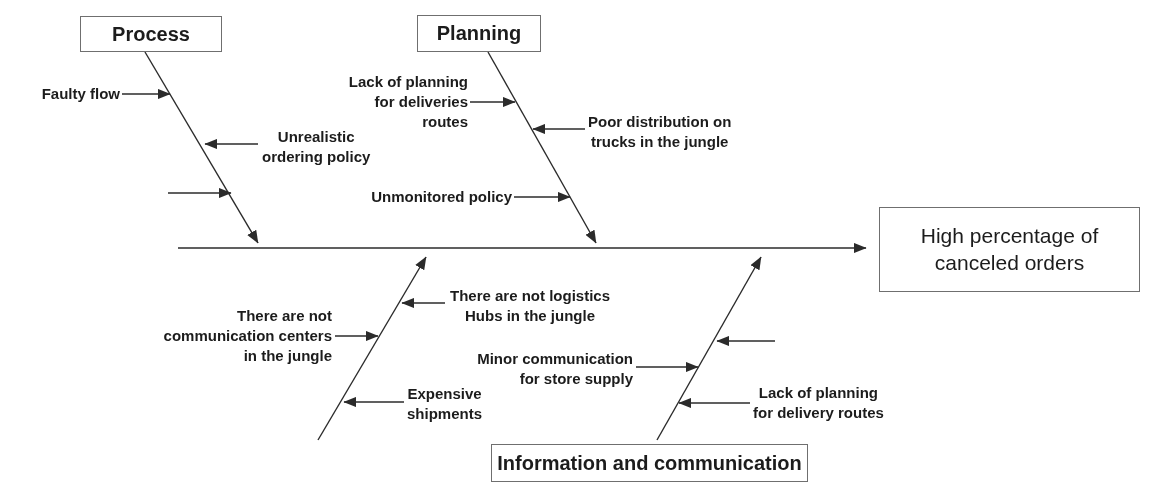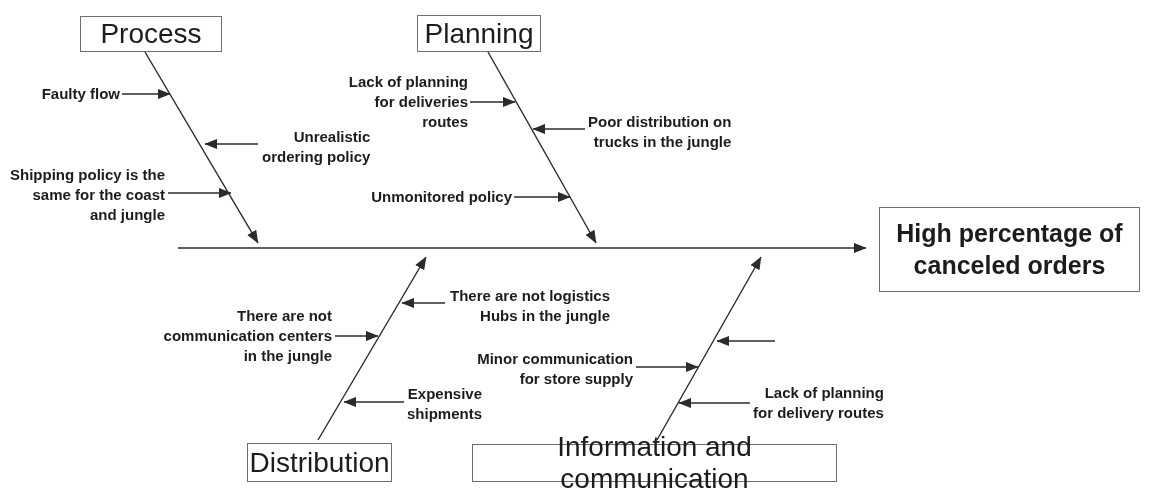--- a/index.html
+++ b/index.html
@@ -13,31 +13,31 @@
   }
   .lines-layer{position:absolute;left:0;top:0;width:100%;height:100%;}
   .box{
     position:absolute;
     display:flex;align-items:center;justify-content:center;
     background:#ffffff;
     border:1.5px solid #6f6f6f;
     box-sizing:border-box;
     text-align:center;
   }
-  .cat-label{font-weight:normal;font-size:28px;}
-  .effect-label{font-weight:bold;font-size:25px;line-height:1.25;}
+  .cat-label{font-weight:bold;font-size:20px;}
+  .effect-label{font-weight:normal;font-size:21px;line-height:1.25;}
   .cause{
     position:absolute;
     font-weight:bold;
     font-size:15px;
     line-height:20px;
     white-space:pre-line;
   }
   .align-r{text-align:right;}
-  .align-l{text-align:right;}
+  .align-l{text-align:center;}
 </style>
 </head>
 <body>
 
 <div class="stage">
 
   <svg class="lines-layer" width="1152" height="498" viewBox="0 0 1152 498">
     <defs>
       <marker id="arrowhead" viewBox="0 0 10 8" refX="9.5" refY="4" markerWidth="13" markerHeight="10.5" orient="auto" markerUnits="userSpaceOnUse">
         <path d="M0,0 L10,4 L0,8 z" fill="#2b2b2b"></path>
@@ -69,37 +69,31 @@
       <path d="M750,403 L679,403" marker-end="url(#arrowhead)"></path>
     </g>
   </svg>
 
   <div class="box" style="left:80px;top:16px;width:142px;height:36px">
     <span class="cat-label">Process</span>
   </div>
   <div class="box" style="left:417px;top:15px;width:124px;height:37px">
     <span class="cat-label">Planning</span>
   </div>
-  <div class="box" style="left:247px;top:443px;width:145px;height:39px">
-    <span class="cat-label">Distribution</span>
-  </div>
-  <div class="box" style="left:472px;top:444px;width:365px;height:38px">
+  <div class="box" style="left:491px;top:444px;width:317px;height:38px">
     <span class="cat-label">Information and communication</span>
   </div>
 
   <div class="box" style="left:879px;top:207px;width:261px;height:85px">
     <span class="effect-label">High percentage of canceled orders</span>
   </div>
 
   <div class="cause align-r" style="right:1032px;top:84px">Faulty flow</div>
   <div class="cause align-l" style="left:262px;top:127px">Unrealistic
 ordering policy</div>
-  <div class="cause align-r" style="right:987px;top:165px">Shipping policy is the
-same for the coast
-and jungle</div>
 
   <div class="cause align-r" style="right:684px;top:72px">Lack of planning
 for deliveries
 routes</div>
   <div class="cause align-l" style="left:588px;top:112px">Poor distribution on
 trucks in the jungle</div>
   <div class="cause align-r" style="right:640px;top:187px">Unmonitored policy</div>
 
   <div class="cause align-l" style="left:450px;top:286px">There are not logistics
 Hubs in the jungle</div>

